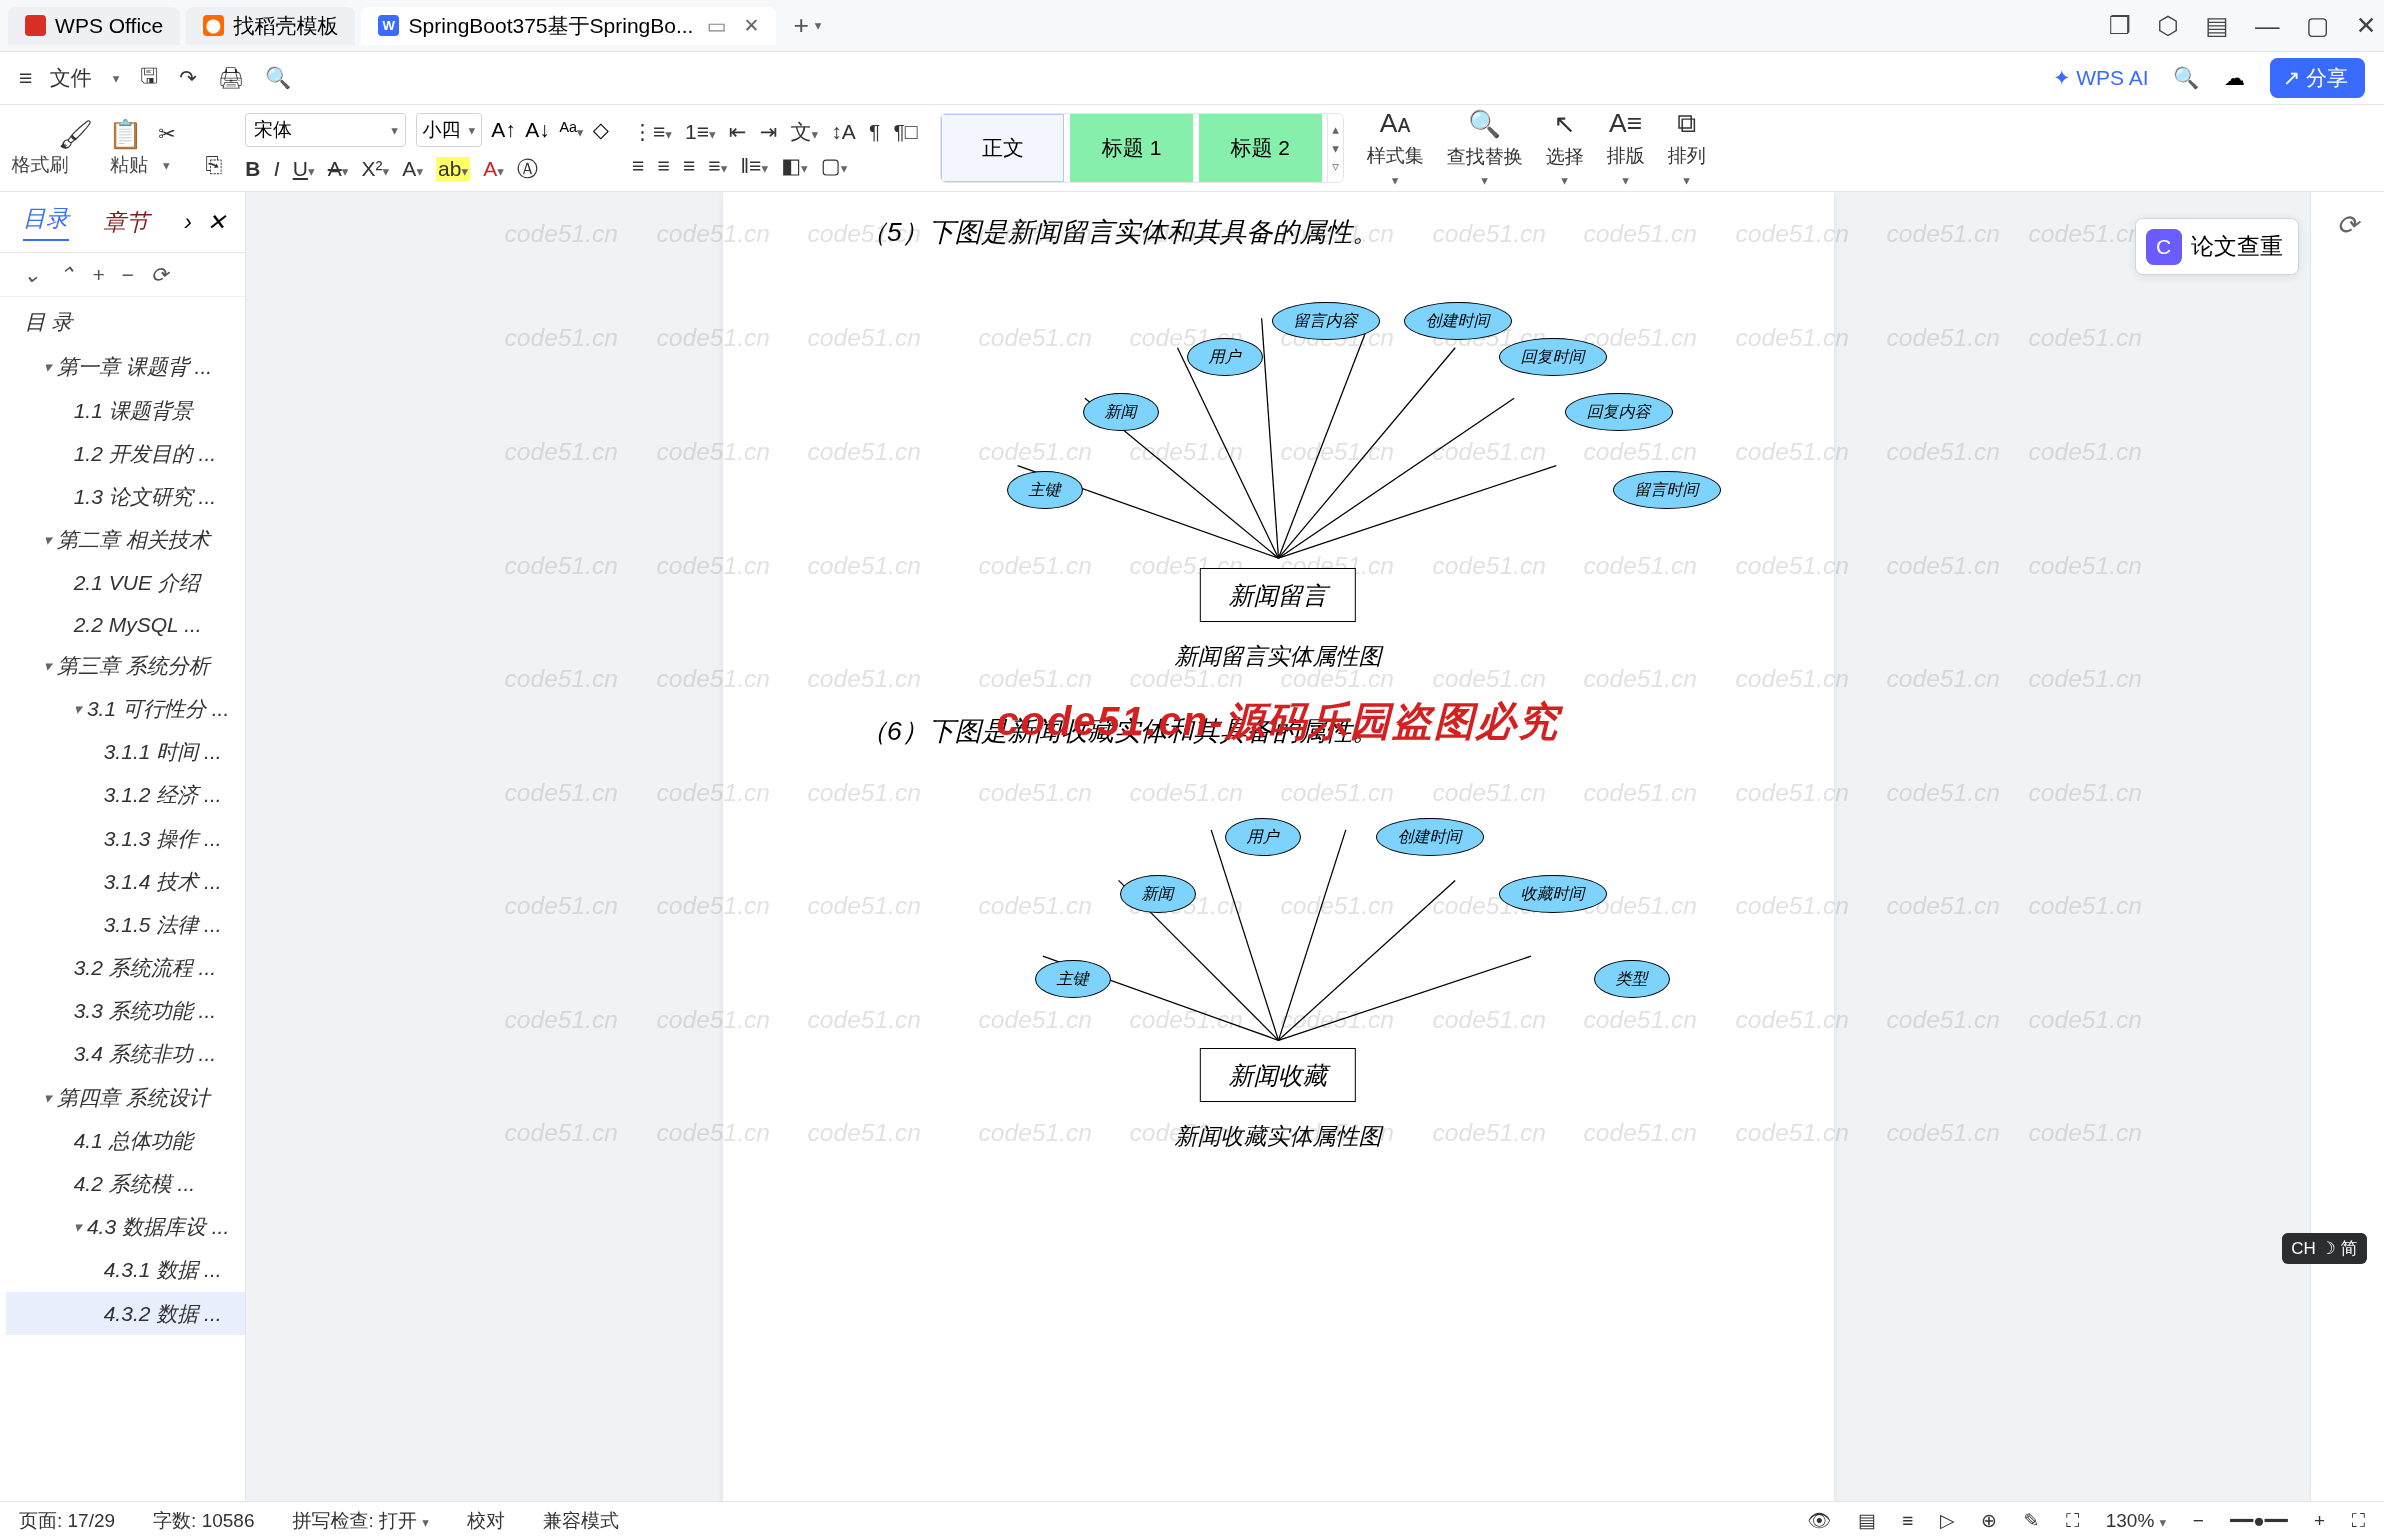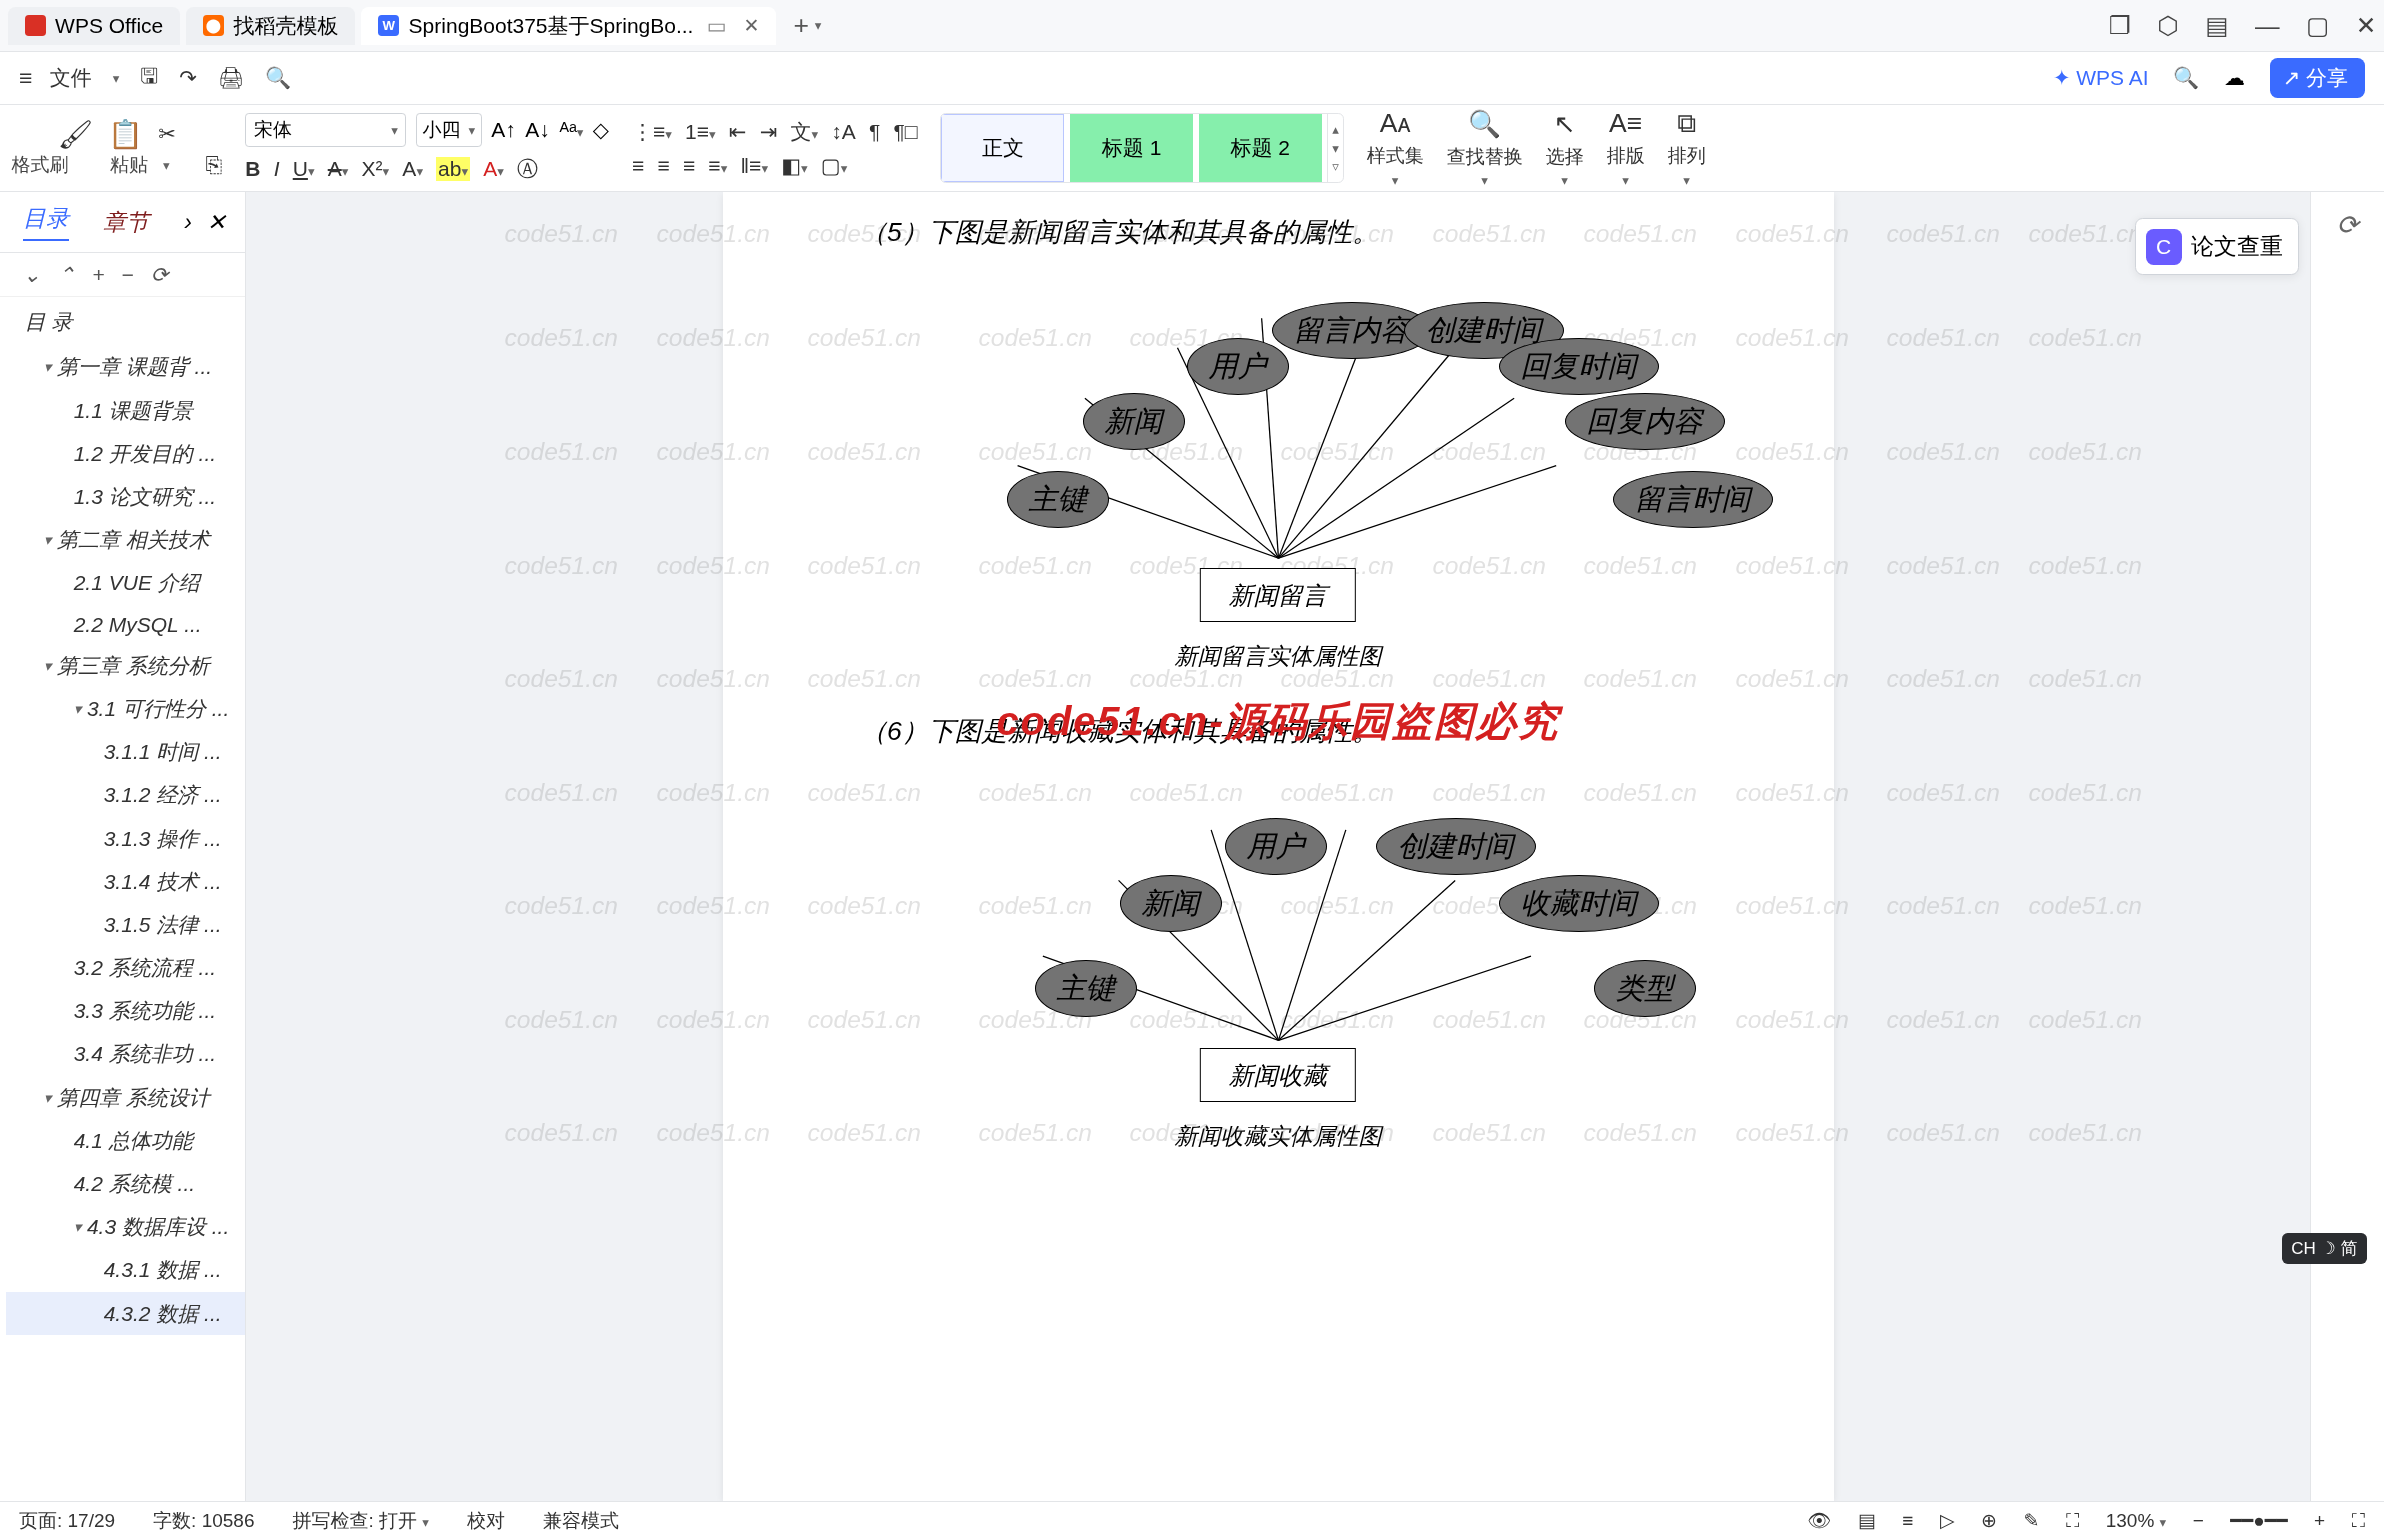--- a/index.html
+++ b/index.html
@@ -58,21 +58,21 @@
 .toc .it.d3 { padding-left:98px;}
 .toc .it.sel { background:#e8eefc;}
 
 .canvas { flex:1; display:flex; justify-content:center; background:#f0f2f5; overflow:auto; position:relative;}
 .page { width:1111px; background:#fff; margin:0 auto; box-shadow:0 1.9px 7.6px rgba(0,0,0,.08); padding:0 0 38px 0; position:relative; }
 .para { font-size:26.5px; color:#000; padding:0 85px; line-height:42px; text-indent:2em;}
 .wm { position:absolute; inset:0; pointer-events:none; }
 .wm span{position:absolute;color:rgba(120,120,120,.22);font-size:24.6px;}
 .figwrap{position:relative;height:350px;margin:19px auto 19px;}
 .entity{position:absolute;left:50%;transform:translateX(-50%);bottom:0;border:1.9px solid #000;padding:9.5px 28px;font-size:24.6px;background:#fff;}
-.attr{position:absolute;border:1.9px solid #000;border-radius:50%;padding:7.6px 21px;font-size:29px;background:#737373;white-space:nowrap;}
+.attr{position:absolute;border:1.9px solid #000;border-radius:50%;padding:7.6px 21px;font-size:16px;background:#7dd3fc;white-space:nowrap;}
 svg.lines{position:absolute;inset:0;overflow:visible;}
 .caption{text-align:center;font-size:23px;margin-top:9.5px;}
 .red-over{position:absolute;color:#d42020;font-size:40px;font-weight:700;left:50%;transform:translateX(-50%);top:502px;z-index:3;letter-spacing:1.9px;white-space:nowrap;}
 
 .rightbar{width:74px;border-left:0.9px solid #e3e5e8;display:flex;flex-direction:column;align-items:center;padding-top:17px;gap:28px;background:#fff;}
 .rightbar .item{font-size:26.5px;color:#666;}
 .floatcheck{position:absolute;right:85px;top:218px;background:#fff;border:0.9px solid #d0d4da;border-radius:7.6px;padding:9.5px 15px 9.5px 9.5px;display:flex;align-items:center;gap:9.5px;font-size:23px;box-shadow:0 1.9px 9.5px rgba(0,0,0,.08);}
 .floatcheck .ic{width:36px;height:36px;background:#6a5cff;border-radius:7.6px;display:flex;align-items:center;justify-content:center;color:#fff;font-size:21px;}
 
 

